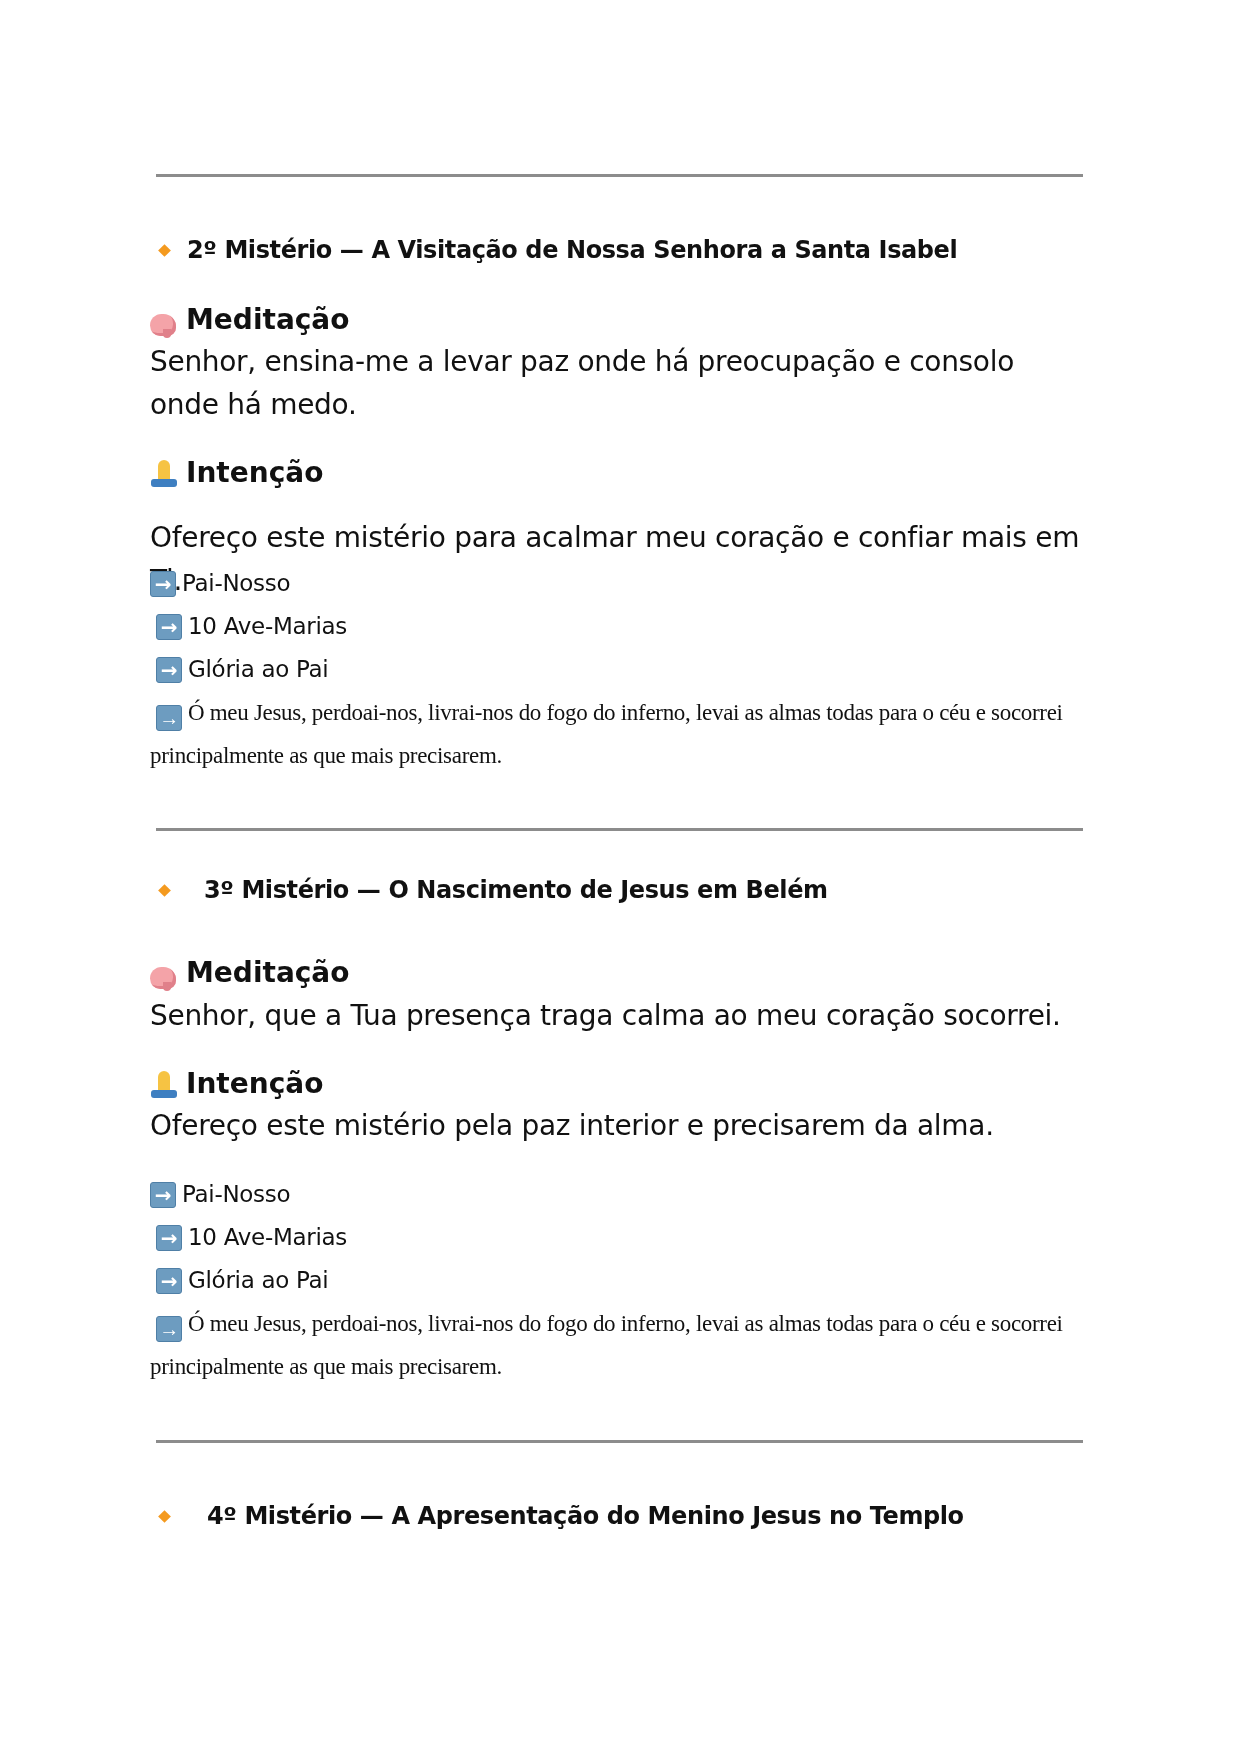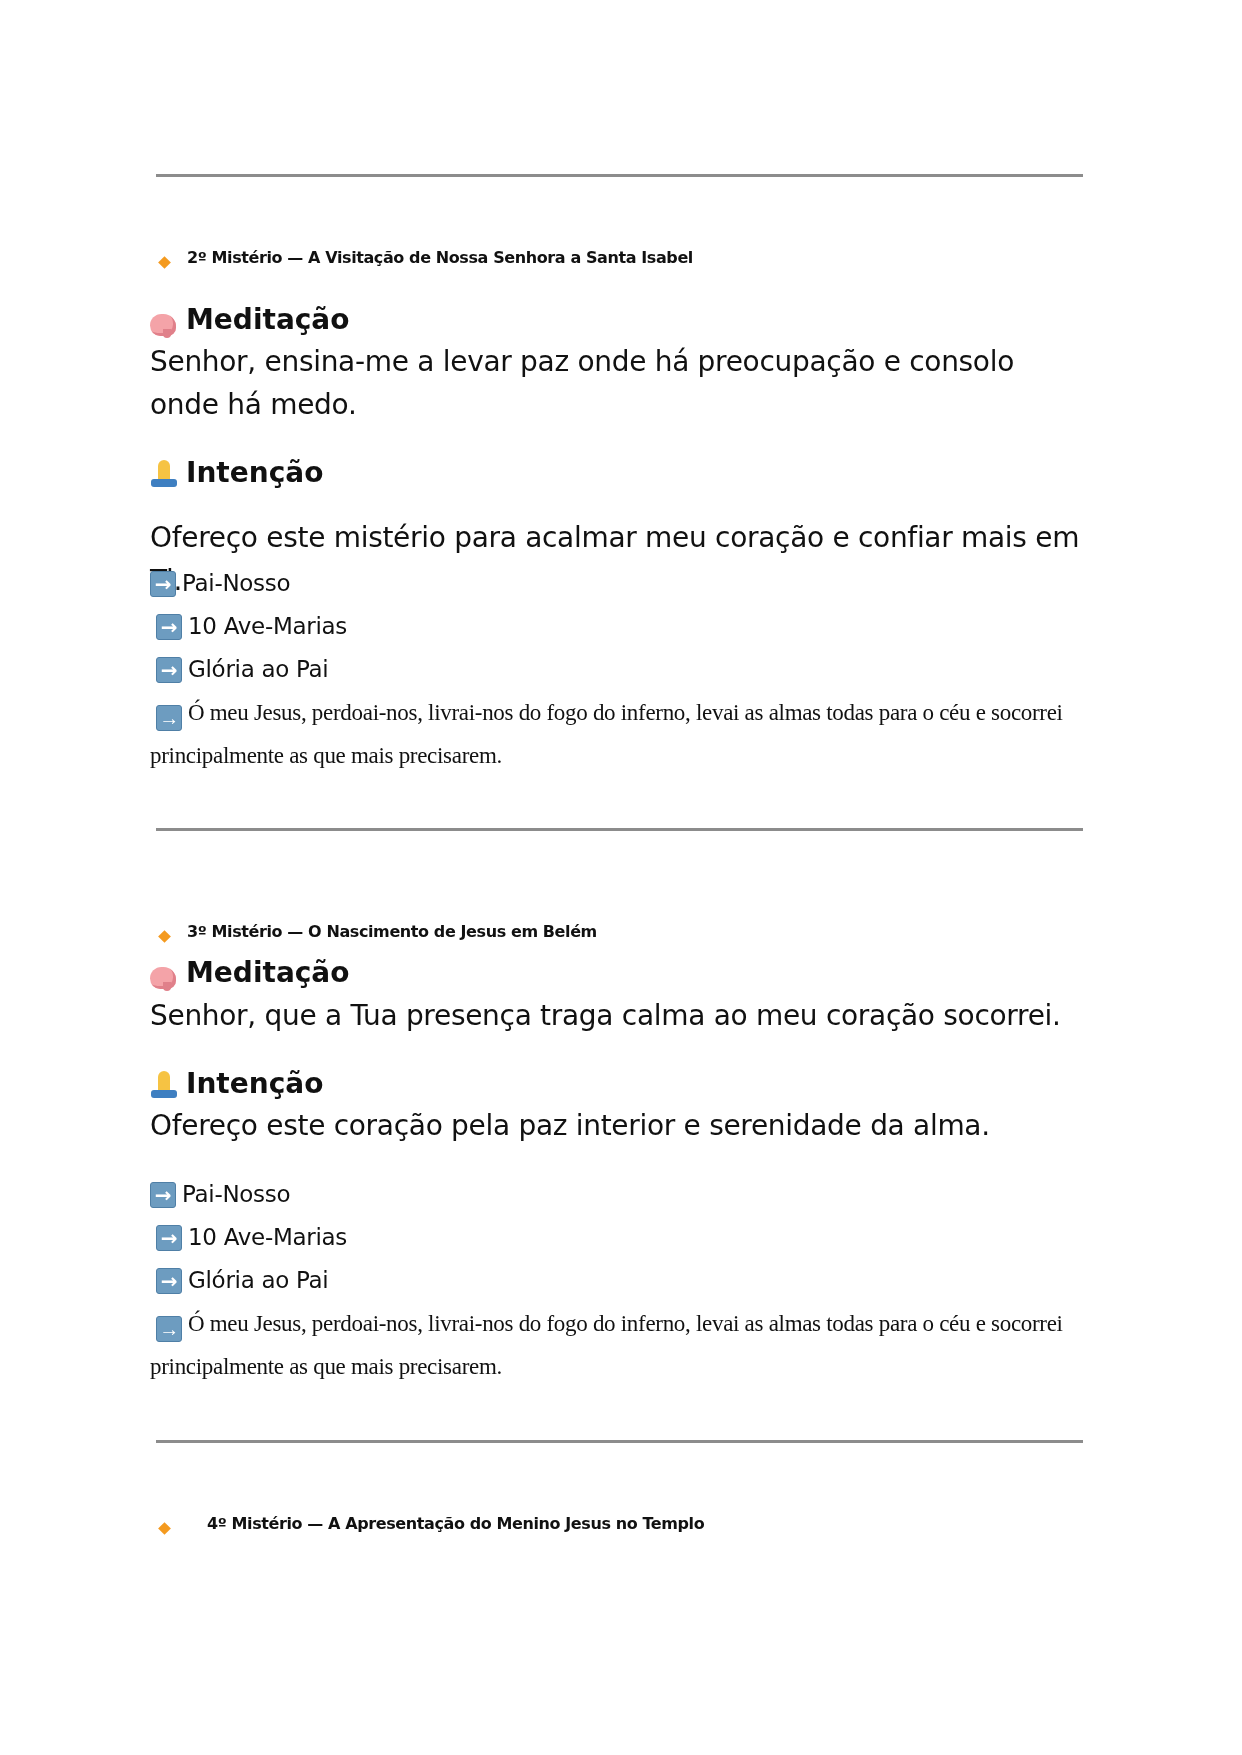--- a/index.html
+++ b/index.html
@@ -30,25 +30,25 @@
     }
     .block {
       position: absolute;
       left: 0;
       width: 940px;
     }
     .heading {
       position: absolute;
       left: 8px;
       font-weight: bold;
-      font-size: 16px;
+      font-size: 24px;
       letter-spacing: -0.4px;
       white-space: nowrap;
       display: flex;
-      align-items: flex-end;
+      align-items: center;
       height: 34px;
     }
     .diamond {
       display: inline-block;
       width: 9px;
       height: 9px;
       background: #f49a1f;
       transform: rotate(45deg);
       margin-right: 18px;
       margin-left: 2px;
@@ -188,36 +188,36 @@
       <span>Glória ao Pai</span>
     </div>
     <div class="list-item wrap" style="top:691px;">
       <span class="arrow indent">→</span><span>Ó meu Jesus, perdoai-nos, livrai-nos do fogo do inferno, levai as almas todas para o céu e socorrei principalmente as que mais precisarem.</span>
     </div>
   </div>
 
   <div class="hr" style="top:828px;"></div>
 
   <div class="block" style="top:0;">
-    <div class="heading" style="top:907px;">
+    <div class="heading" style="top:873px;gap:17px;">
       <span class="diamond"></span>
       <span>3º Mistério — O Nascimento de Jesus em Belém</span>
     </div>
 
     <div class="label" style="top:955px;">
       <span class="brain"></span>
       <span>Meditação</span>
     </div>
     <div class="body-text" style="top:994px;"> Senhor, que a Tua presença traga calma ao meu coração socorrei.</div>
 
     <div class="label" style="top:1066px;">
       <span class="hands"></span>
       <span>Intenção</span>
     </div>
-    <div class="body-text" style="top:1104px;"> Ofereço este coração pela paz interior e serenidade da alma.</div>
+    <div class="body-text" style="top:1104px;"> Ofereço este mistério pela paz interior e precisarem da alma.</div>
 
     <div class="list-item" style="top:1173px;">
       <span class="arrow">→</span>
       <span>Pai-Nosso</span>
     </div>
     <div class="list-item" style="top:1216px;">
       <span class="arrow indent">→</span>
       <span>10 Ave-Marias</span>
     </div>
     <div class="list-item" style="top:1259px;">

